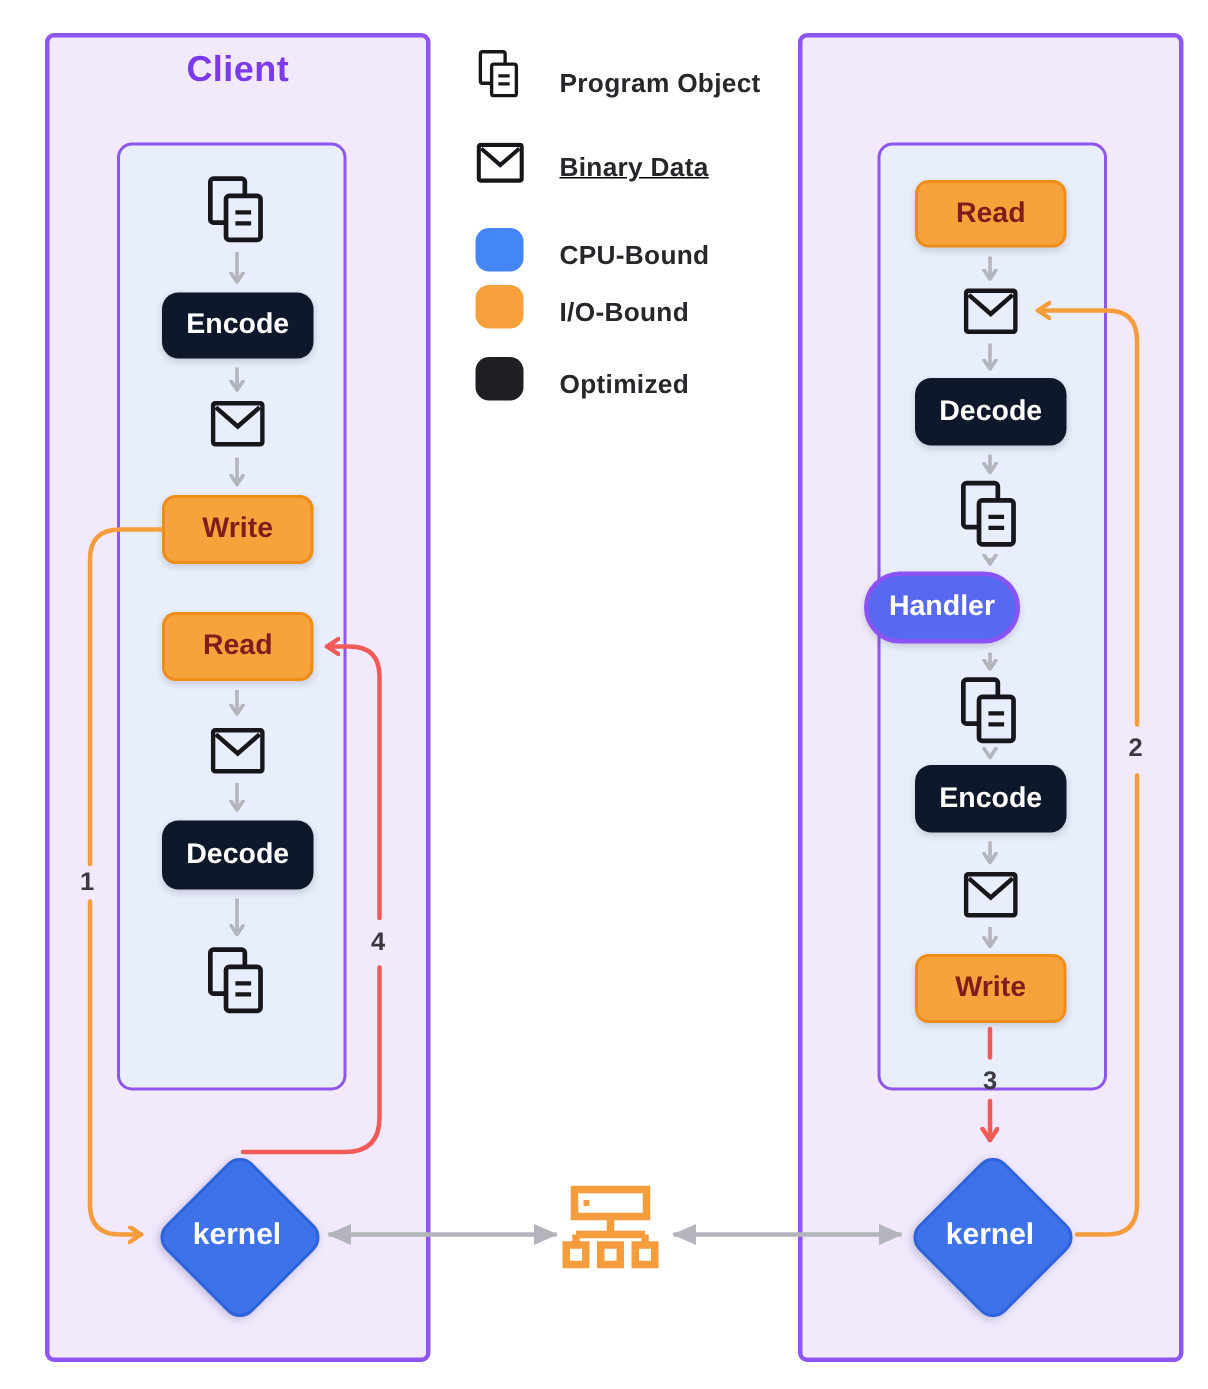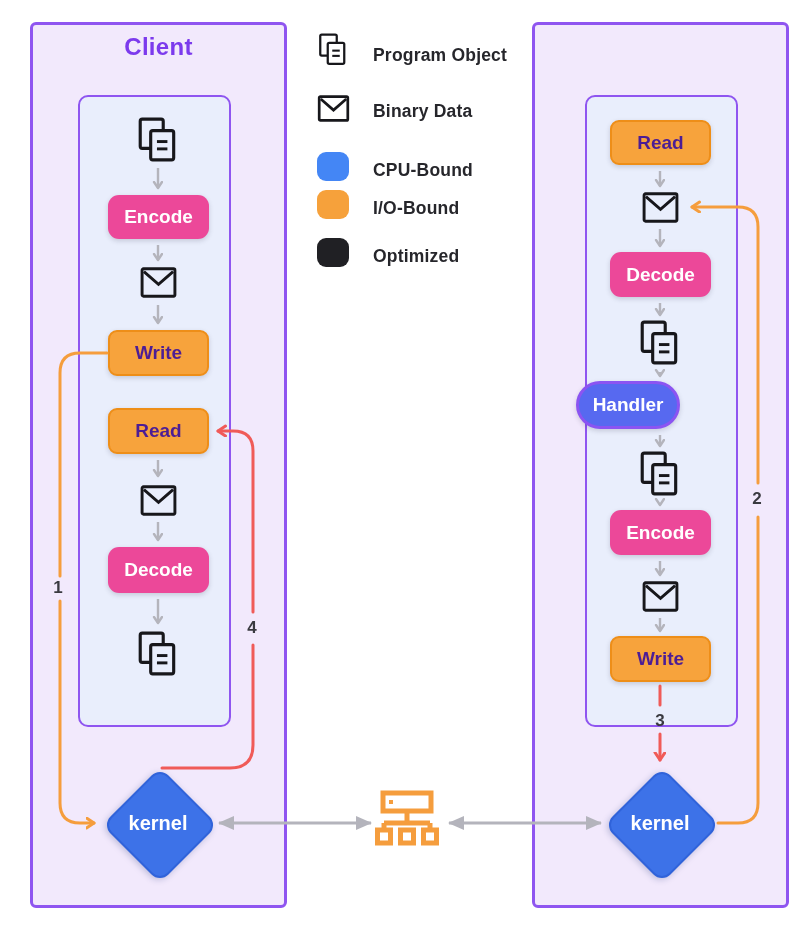--- a/index.html
+++ b/index.html
@@ -25,22 +25,22 @@
     font-size:24px;font-weight:700;letter-spacing:.3px;
   }
   #client-title{left:30px;color:#7C3AED;}
   #server-title{left:532px;color:#3B6FF0;}
   
   .node{
     position:absolute;display:flex;align-items:center;justify-content:center;
     font-weight:700;font-size:19px;box-sizing:border-box;
     box-shadow:0 2px 5px rgba(40,40,60,.18);
   }
-  .node.orange{background:#F7A33C;border:2px solid #EE8E18;color:#4c1d95;border-radius:9px;}
-  .node.black{background:#ec4899;color:#ffffff;border-radius:11px;}
+  .node.orange{background:#F7A33C;border:2px solid #EE8E18;color:#7f1d1d;border-radius:9px;}
+  .node.black{background:#0f172a;color:#ffffff;border-radius:11px;}
   .node.handler{background:#5769F0;border:3px solid #8B54F2;color:#ffffff;border-radius:26px;}
   .icon-node{position:absolute;display:flex;align-items:center;justify-content:center;}
   
   .kernel{position:absolute;width:110px;height:110px;top:768px;}
   #client-kernel{left:103px;}
   #server-kernel{left:605px;}
   .kernel .diamond{
     position:absolute;left:16px;top:16px;width:78px;height:78px;
     background:#3D72E8;border:2px solid #3063DA;border-radius:12px;
     transform:rotate(45deg);box-shadow:0 2px 6px rgba(30,50,120,.25);
@@ -136,21 +136,21 @@
       <svg class="obj-icon" width="30" height="33" viewBox="0 0 38 44">
         <rect x="2" y="2" width="22" height="28" rx="2" fill="none" stroke="#17171B" stroke-width="3"></rect>
         <rect class="front" x="12" y="13" width="22" height="28" rx="2" stroke="#17171B" stroke-width="3"></rect>
         <line x1="18" y1="23.5" x2="28" y2="23.5" stroke="#17171B" stroke-width="2.8"></line>
         <line x1="18" y1="30.5" x2="28" y2="30.5" stroke="#17171B" stroke-width="2.8"></line>
       </svg>
     </span>
     <span class="legend-label">Program Object</span>
   </div>
 
-  <div class="legend-row" style="top:90px;">
+  <div class="legend-row" style="top:90px;text-decoration:underline;">
     <span class="legend-iconwrap">
       <svg width="33" height="27" viewBox="0 0 40 34">
         <rect x="2" y="2" width="36" height="30" rx="1.5" fill="none" stroke="#17171B" stroke-width="3.4"></rect>
         <polyline points="4,5 20,19 36,5" fill="none" stroke="#17171B" stroke-width="3.4"></polyline>
       </svg>
     </span>
     <span class="legend-label">Binary Data</span>
   </div>
 
   <div class="legend-row" style="top:149px;">

